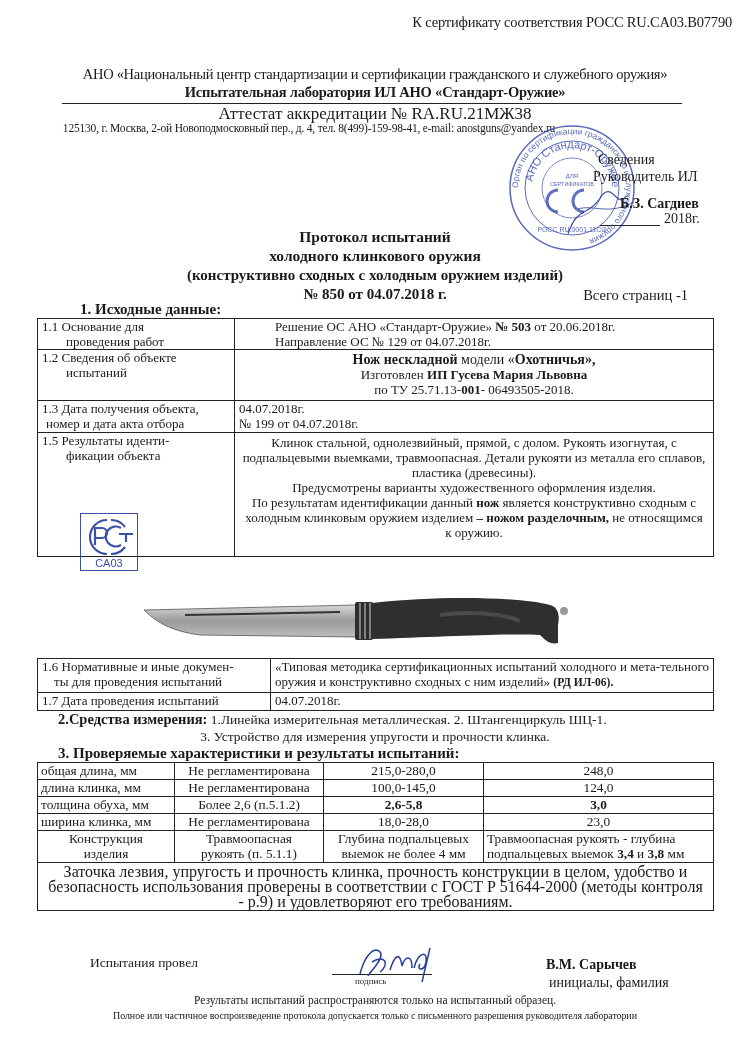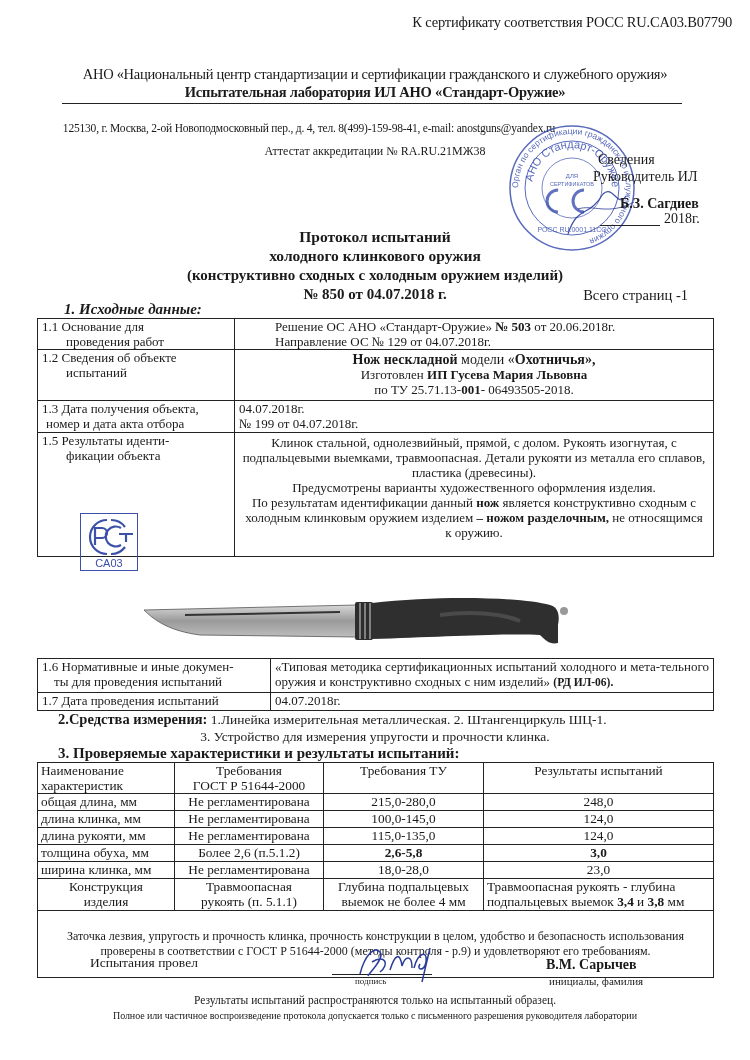--- a/index.html
+++ b/index.html
@@ -9,41 +9,41 @@
   }
   .abs { position: absolute; }
   .b { font-weight: bold; }
   .center { text-align: center; }
 
   
   #cert-ref { right: 18px; top: 14px; font-size: 14.5px; letter-spacing: -0.2px; }
   #org-name { left: 0; width: 750px; top: 66px; font-size: 14.5px; text-align: center; letter-spacing: -0.3px; }
   #lab-name { left: 0; width: 750px; top: 84px; font-size: 14.5px; text-align: center; font-weight: bold; letter-spacing: -0.2px; }
   #hdr-rule { left: 62px; width: 620px; top: 103px; height: 0; border-top: 1.5px solid #222; }
-  #accred { left: 0; width: 750px; top: 104px; font-size: 12px; text-align: center; margin-top: 40px; }
+  #accred { left: 0; width: 750px; top: 104px; font-size: 17px; text-align: center; }
   #address { left: 0; width: 618px; top: 122px; font-size: 11.5px; text-align: center; letter-spacing: -0.2px; }
 
   
   #approve-1 { left: 598px; top: 152px; font-size: 14px; }
   #approve-2 { left: 593px; top: 169px; font-size: 14px; }
   #approve-3 { left: 620px; top: 196px; font-size: 14px; font-weight: bold; }
   #approve-date-line { left: 600px; top: 225px; width: 60px; border-top: 1px solid #222; }
   #approve-4 { left: 664px; top: 211px; font-size: 14px; }
 
   #stamp { left: 508px; top: 124px; width: 128px; height: 128px; }
 
   
   #title-1 { left: 0; width: 750px; top: 228px; font-size: 15.5px; font-weight: bold; text-align: center; }
   #title-2 { left: 0; width: 750px; top: 247px; font-size: 15.5px; font-weight: bold; text-align: center; }
   #title-3 { left: 0; width: 750px; top: 267px; font-size: 15px; font-weight: bold; text-align: center; }
   #title-4 { left: 0; width: 750px; top: 286px; font-size: 15px; font-weight: bold; text-align: center; }
   #pages { right: 62px; top: 287px; font-size: 14.5px; margin-left: 8px; }
 
   .section-head { font-size: 15px; font-weight: bold; }
-  #sec1 { left: 64px; top: 301px; font-style: italic; }
+  #sec1 { left: 80px; top: 301px; }
 
   table.grid { border-collapse: collapse; position: absolute; }
   table.grid td {
     border: 1px solid #222; font-size: 13px; line-height: 15px; vertical-align: top;
     padding: 0 4px;
   }
   #t1 { left: 37px; top: 318px; width: 677px; }
   #t1 td.lbl { width: 188px; margin-top: 26px; }
   .ind { padding-left: 24px; display: block; }
 
@@ -60,21 +60,21 @@
   #t3 td { font-size: 13.3px; padding: 0 3px; line-height: 15px; }
   #t3 td.c1 { width: 130px; }
   #t3 td.c2 { width: 142px; }
   #t3 td.c3 { width: 153px; }
 
   #tester-label { left: 90px; top: 955px; font-size: 13.5px; }
   #sign-line { left: 332px; top: 974px; width: 100px; border-top: 1px solid #222; }
   #sign-caption { left: 355px; top: 976px; font-size: 9px; }
   #tester-sig { left: 340px; top: 944px; width: 110px; height: 40px; }
   #tester-name { left: 546px; top: 957px; font-size: 14px; font-weight: bold; }
-  #tester-name-caption { left: 549px; top: 975px; font-size: 11px; }
+  #tester-name-caption { left: 549px; top: 975px; font-size: 14px; }
 
   #footer-1 { left: 0; width: 750px; top: 994px; font-size: 11.5px; text-align: center; }
   #footer-2 { left: 0; width: 750px; top: 1010px; font-size: 10px; text-align: center; letter-spacing: -0.1px; }
 
   #pct-logo { left: 80px; top: 513px; width: 56px; height: 56px; border: 1.2px solid #3b50a8; }
 </style>
 </head>
 <body>
 
 <div class="abs" id="cert-ref">К сертификату соответствия  РОСС RU.CA03.B07790</div>
@@ -225,51 +225,33 @@
 
 <div class="abs" id="sec2">
   <span class="b">2.Средства измерения:</span><span> 1.Линейка измерительная металлическая.  2. Штангенциркуль ШЦ-1.</span>
 </div>
 <div class="abs" id="sec2-line2">3. Устройство для измерения упругости и прочности клинка.</div>
 
 <div class="abs section-head" id="sec3">3. Проверяемые характеристики и результаты испытаний:</div>
 
 <table class="grid" id="t3">
   <tbody>
-      <tr style="height:31px">
-    <td class="c1">
-      <span>Наименование</span><br>
-      <span>характеристик</span>
-    </td>
-    <td class="c2 center">
-      <span>Требования</span><br>
-      <span>ГОСТ Р 51644-2000</span>
-    </td>
-    <td class="c3 center">Требования  ТУ</td>
-    <td class="center">Результаты испытаний</td>
-  </tr>
   <tr style="height:17px">
     <td class="c1">общая длина, мм</td>
     <td class="c2 center">Не регламентирована</td>
     <td class="c3 center">215,0-280,0</td>
     <td class="center">248,0</td>
   </tr>
   <tr style="height:17px">
     <td class="c1">длина клинка, мм</td>
     <td class="c2 center">Не регламентирована</td>
     <td class="c3 center">100,0-145,0</td>
     <td class="center">124,0</td>
   </tr>
   <tr style="height:17px">
-    <td class="c1">длина рукояти, мм</td>
-    <td class="c2 center">Не регламентирована</td>
-    <td class="c3 center">115,0-135,0</td>
-    <td class="center">124,0</td>
-  </tr>
-  <tr style="height:17px">
     <td class="c1">толщина обуха, мм</td>
     <td class="c2 center">Более 2,6 (п.5.1.2)</td>
     <td class="c3 center b">2,6-5,8</td>
     <td class="center b">3,0</td>
   </tr>
   <tr style="height:17px">
     <td class="c1">ширина клинка, мм</td>
     <td class="c2 center">Не регламентирована</td>
     <td class="c3 center">18,0-28,0</td>
     <td class="center">23,0</td>
@@ -286,21 +268,21 @@
     <td class="c3 center">
       <span>Глубина подпальцевых</span><br>
       <span>выемок не более 4 мм</span>
     </td>
     <td>
       <span>Травмоопасная рукоять -  глубина</span><br>
       <span>подпальцевых выемок  </span><span class="b">3,4</span><span>  и  </span><span class="b">3,8</span><span> мм</span>
     </td>
   </tr>
   <tr style="height:33px">
-    <td colspan="4" class="center" style="font-size:12px;padding:18px 6px">Заточка лезвия, упругость и прочность клинка,  прочность конструкции в целом,  удобство и безопасность использования проверены в соответствии с ГОСТ Р 51644-2000 (методы контроля - р.9)  и удовлетворяют  его требованиям.</td>
+    <td colspan="4" class="center" style="font-size:16px;padding:1px 6px">Заточка лезвия, упругость и прочность клинка,  прочность конструкции в целом,  удобство и безопасность использования проверены в соответствии с ГОСТ Р 51644-2000 (методы контроля - р.9)  и удовлетворяют  его требованиям.</td>
   </tr>
 </tbody>
   </table>
 
 <div class="abs" id="tester-label">Испытания провел</div>
 <div class="abs" id="sign-line"></div>
 <svg class="abs" id="tester-sig" viewBox="0 0 110 40">
   <path d="M 20,30 C 25,10 35,2 40,8 C 45,14 30,28 28,32 M 32,18 C 45,10 50,20 40,28 M 50,26 C 55,10 60,8 62,22 C 65,12 72,10 72,24 M 74,24 C 78,8 88,6 86,18 C 84,28 76,26 80,20 M 90,4 L 82,38" fill="none" stroke="#2a3c9a" stroke-width="1.5"></path>
 </svg>
 <div class="abs" id="sign-caption">подпись</div>

